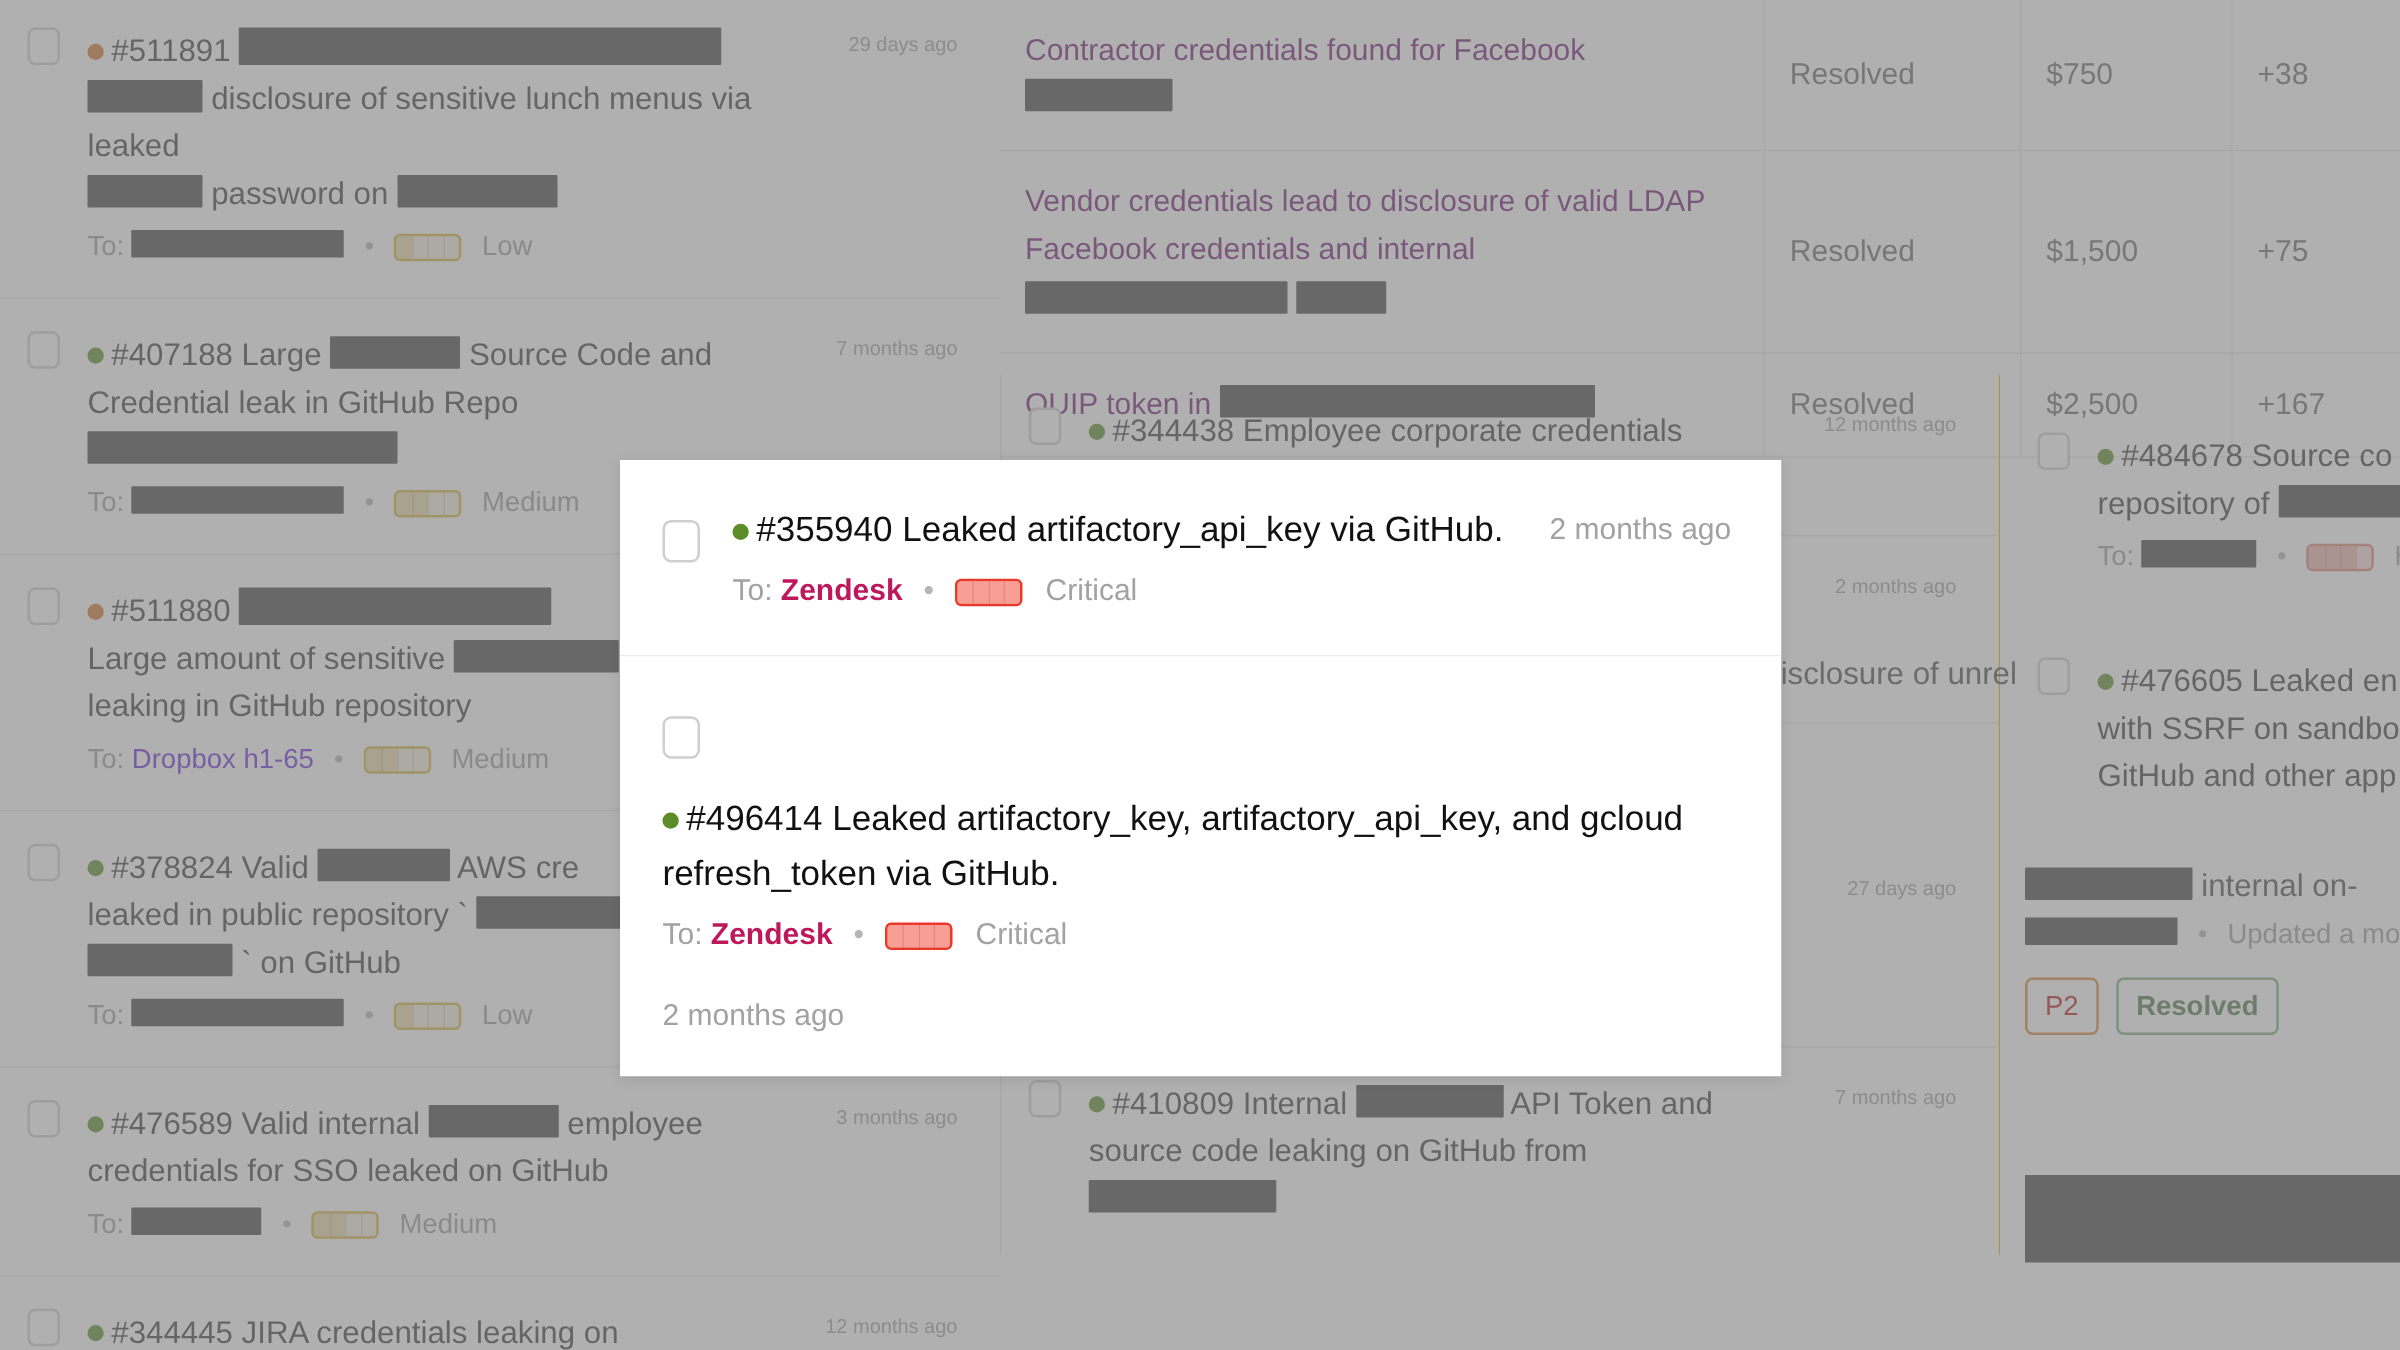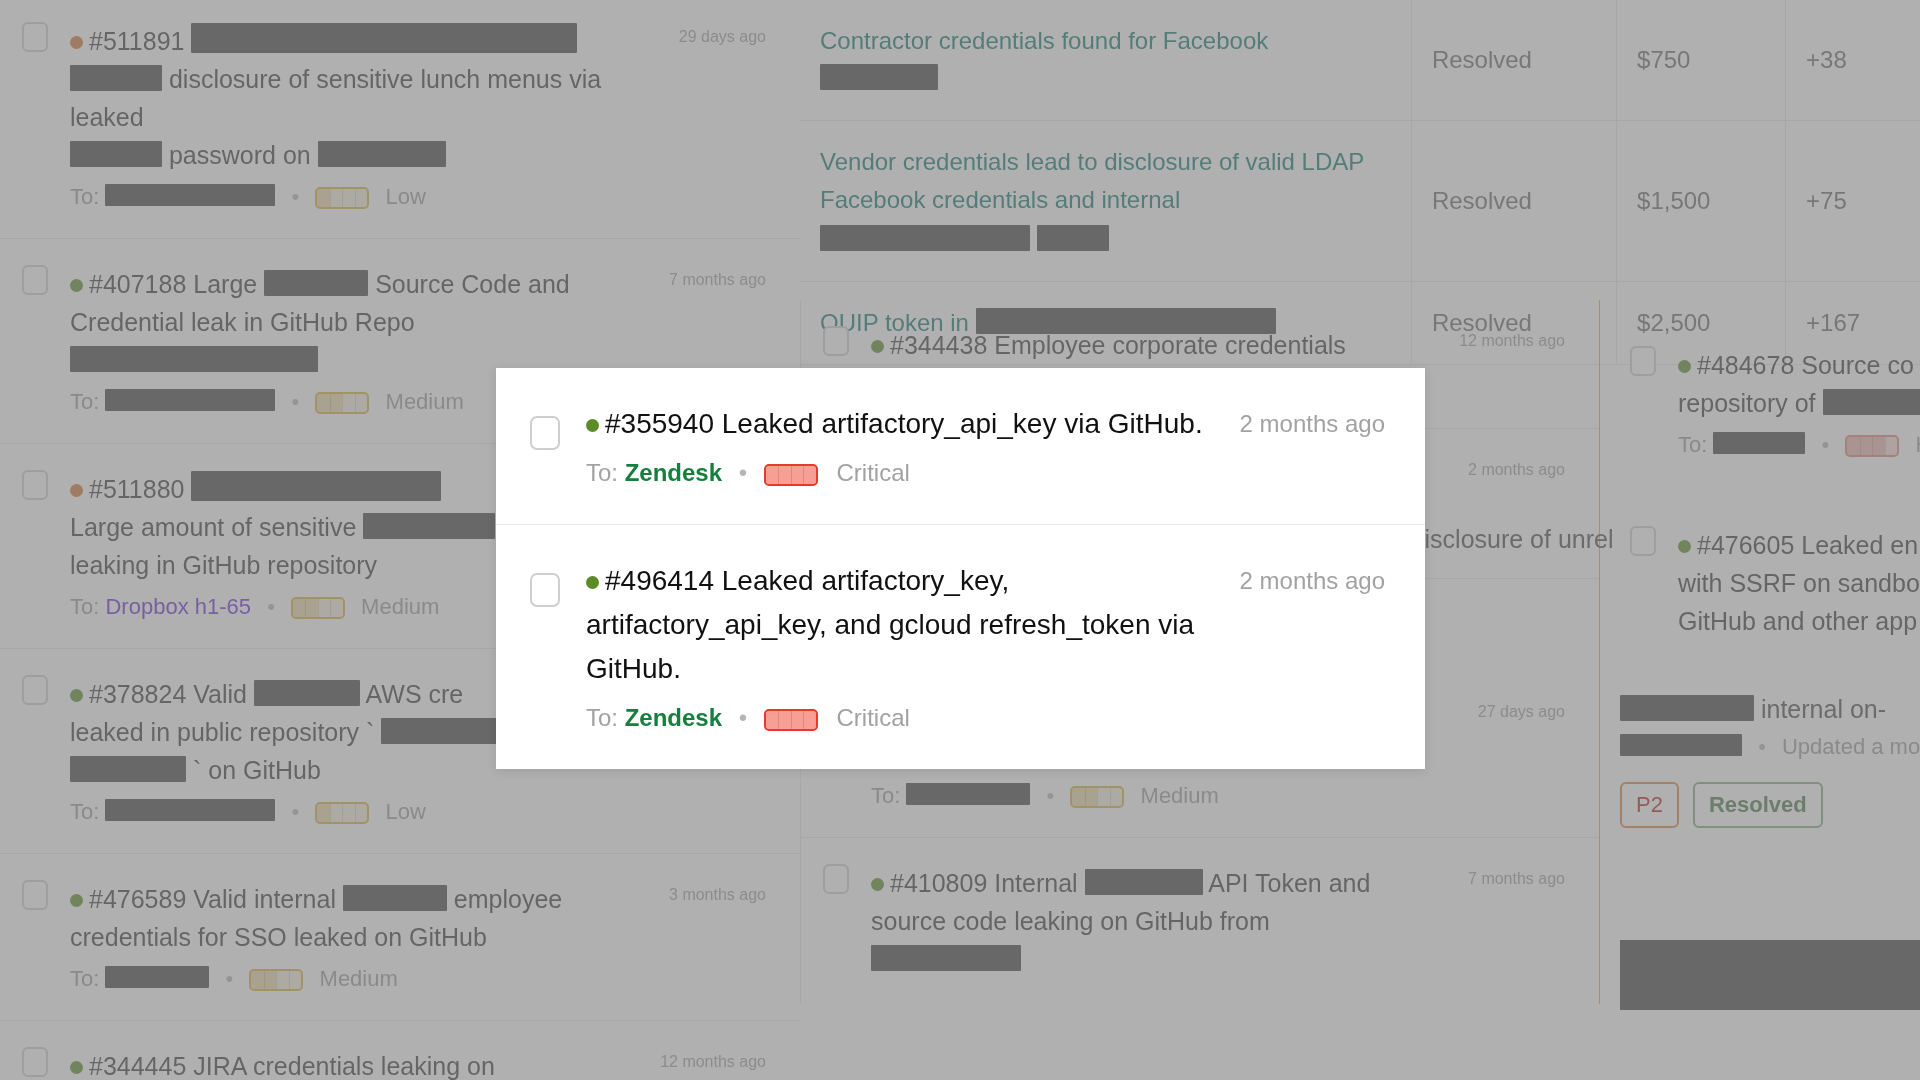--- a/index.html
+++ b/index.html
@@ -154,21 +154,21 @@
   .tbl { width: 100%; border-collapse: collapse; }
   .tbl td {
     border-bottom: 1px solid #e6e6e6;
     border-right: 1px solid #e6e6e6;
     padding: 22px 20px;
     font-size: 24px;
     line-height: 38px;
     color: #6b6b6b;
     vertical-align: middle;
   }
-  .tbl td.link { color: #0f766e; width: 680px; }
+  .tbl td.link { color: #701a75; width: 680px; }
   .tbl td.status { width: 190px; }
   .tbl td.bounty { width: 150px; }
   .tbl td.votes { width: 110px; border-right: none; }
 
   
   .col-mid {
     position: absolute;
     left: 800px; top: 300px;
     width: 800px;
     border-left: 1px solid #e6e6e6;
@@ -210,34 +210,34 @@
     background: #ffffff;
     z-index: 100;
     box-shadow: 0 2px 10px rgba(0,0,0,0.10);
   }
   .mrow {
     display: flex;
     gap: 26px;
     padding: 34px 40px 34px 34px;
     box-sizing: border-box;
   }
-  .mrow + .mrow { border-top: 1px solid #eaeaea; }
+  .mrow + .mrow { border-top: 1px solid #eaeaea; flex-direction: column; }
   .mrow .mbody { flex: 1 1 auto; min-width: 0; }
   .mrow .mtitle {
     font-size: 28px;
     line-height: 44px;
     color: #111111;
   }
   .mrow .mmeta {
     margin-top: 10px;
     font-size: 24px;
     line-height: 34px;
     color: #a2a2a2;
   }
-  .mrow .mmeta b { color: #15803d; font-weight: bold; }
+  .mrow .mmeta b { color: #be185d; font-weight: bold; }
   .mrow .mwhen {
     flex: 0 0 auto;
     font-size: 24px;
     color: #a2a2a2;
     white-space: nowrap;
     padding-top: 8px;
   }
   .mchk {
     width: 30px; height: 34px;
     border: 2px solid #cfcfcf;

